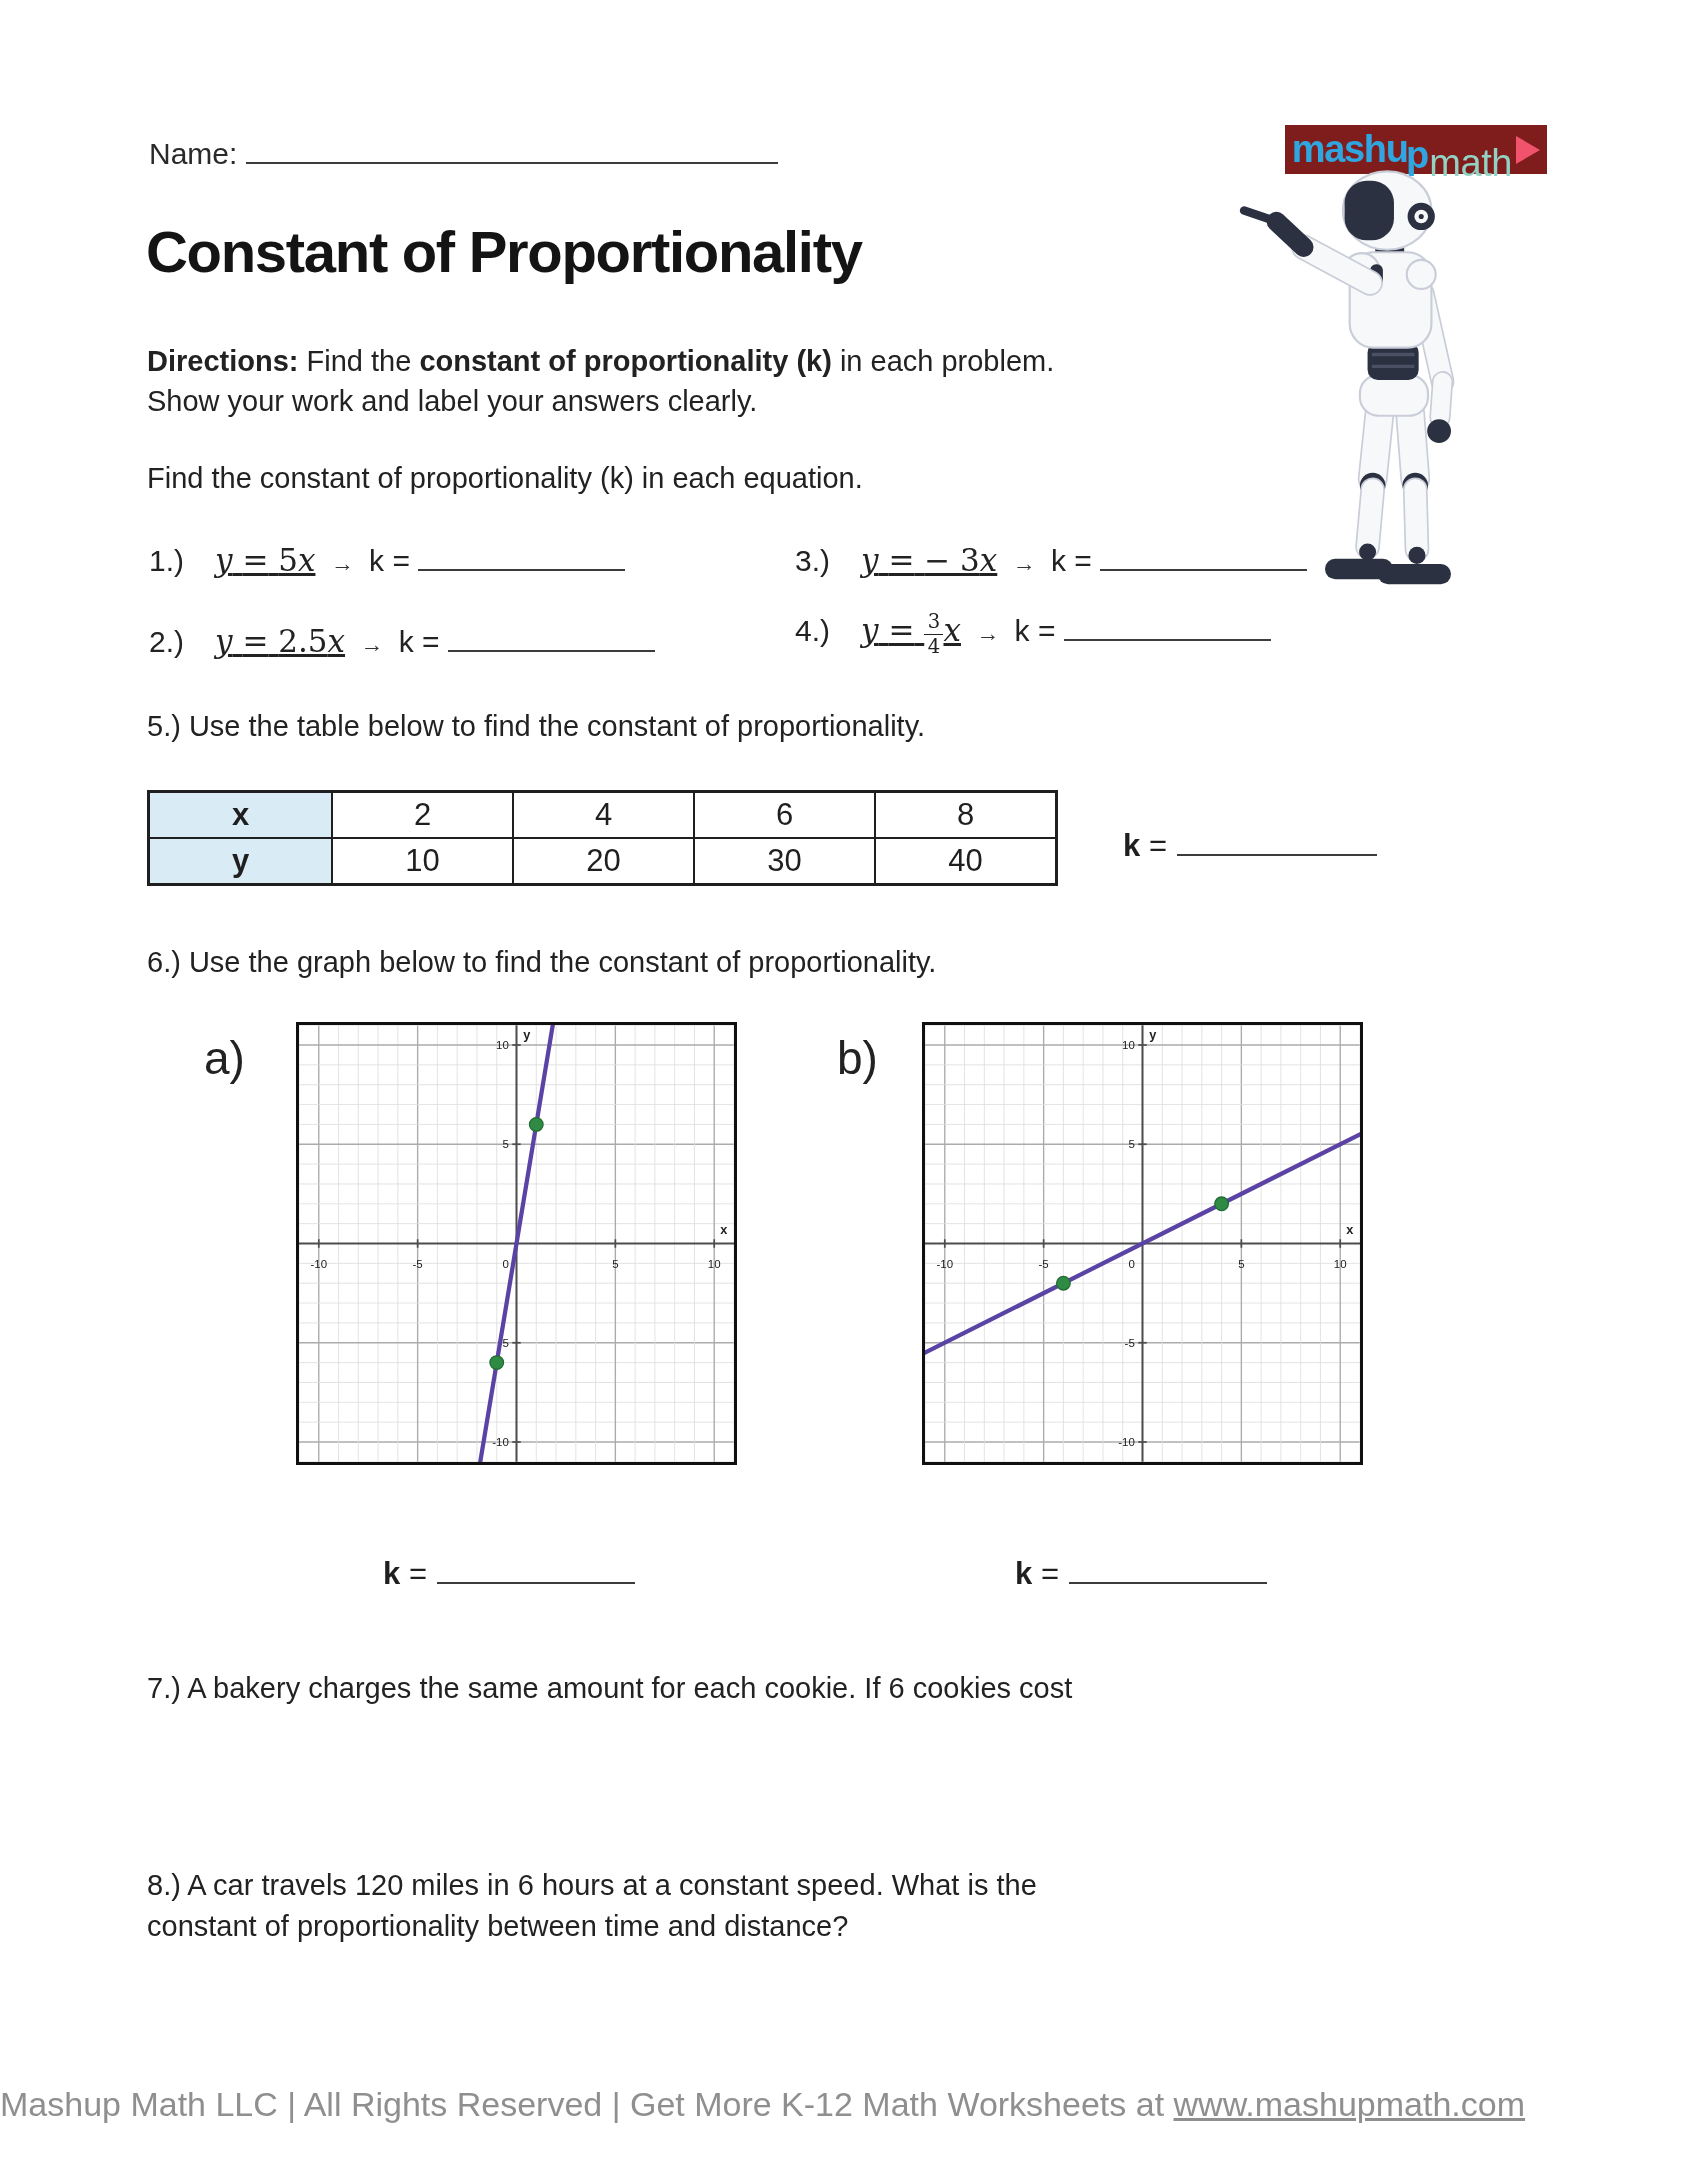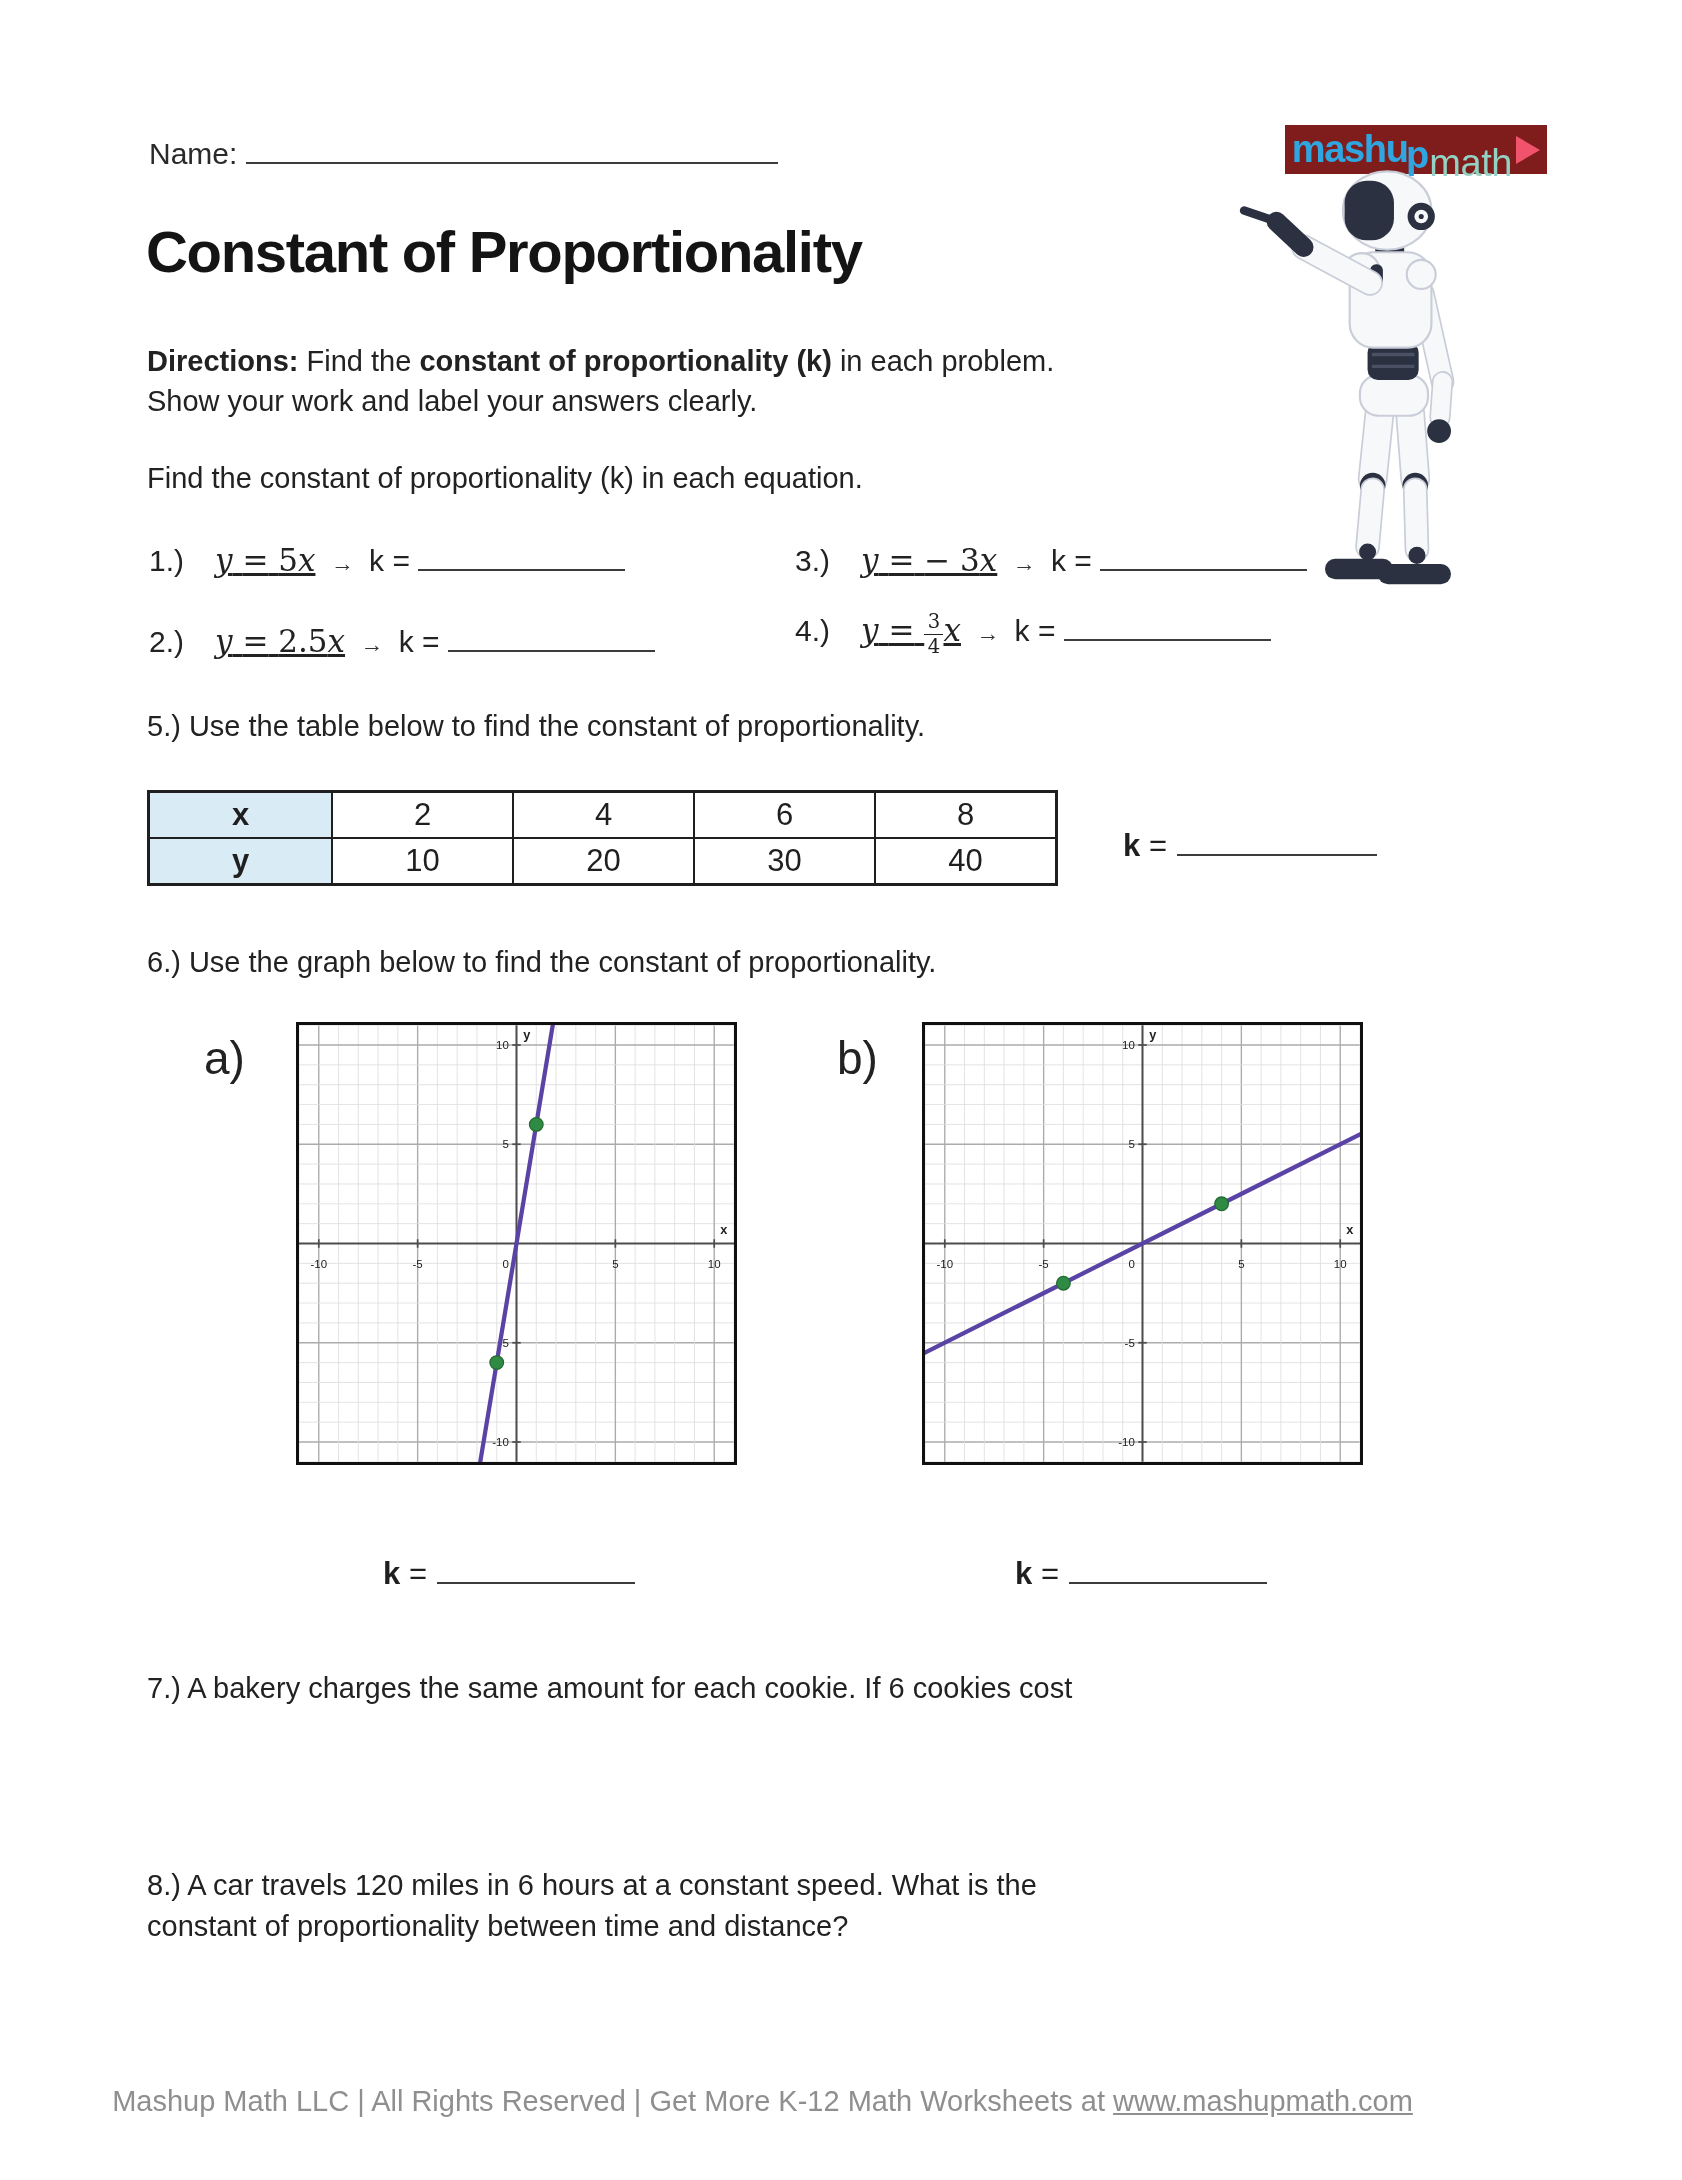--- a/index.html
+++ b/index.html
@@ -57,21 +57,21 @@
   #graph-a{left:296px;top:1022px;} #graph-b{left:922px;top:1022px;}
   svg.plot{display:block;width:435px;height:437px;}
 
   .kgraph{font-size:31px;}
   #ka{left:383px;top:1554px;} #kb{left:1015px;top:1554px;}
   .kgraph .blank{width:198px;margin-left:10.2px;}
 
   #p7{left:147px;top:1668px;font-size:29px;line-height:1.42;color:#222;}
   #p8{left:147px;top:1865px;font-size:29px;line-height:1.42;color:#222;}
 
-  #footer{left:0;top:2085px;width:1525px;text-align:center;font-size:29px;color:#8f8f8f;}
+  #footer{left:0;top:2085px;width:1525px;text-align:center;font-size:34px;color:#8f8f8f;}
   #footer .link{text-decoration:underline;}
 </style>
 </head>
 <body>
 
 <div id="name-row" class="abs">
   <span>Name:</span><span class="blank"></span>
 </div>
 
 <div id="logo" class="abs" style="background: #7f1d1d;">

